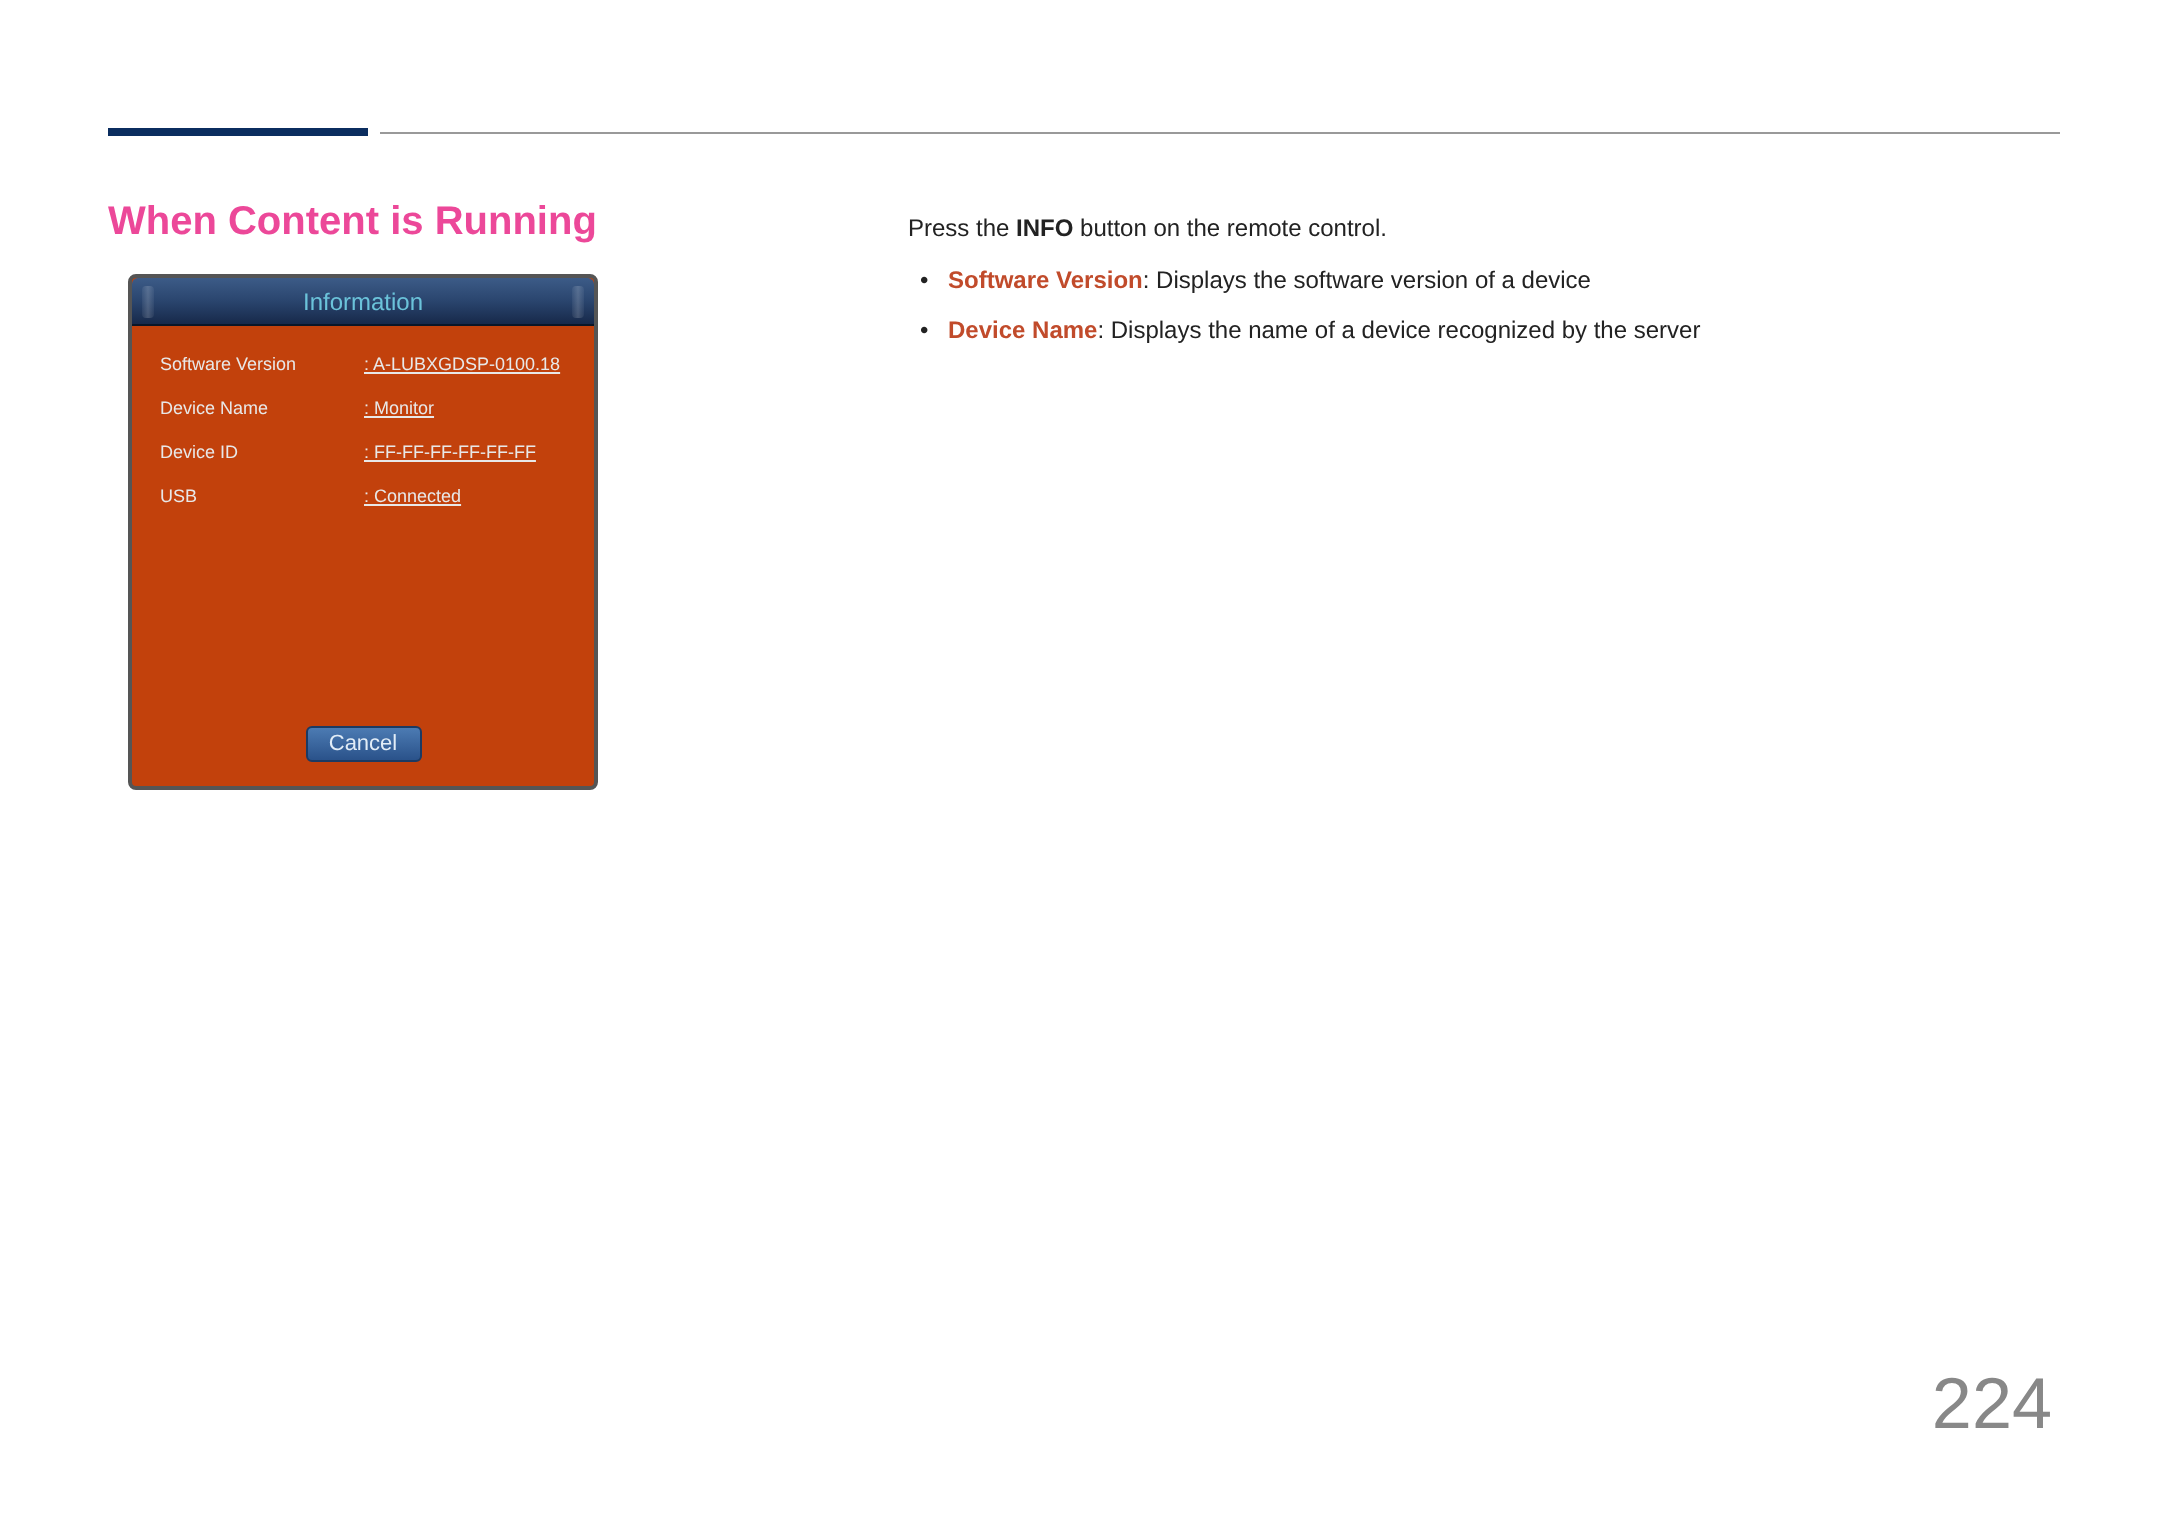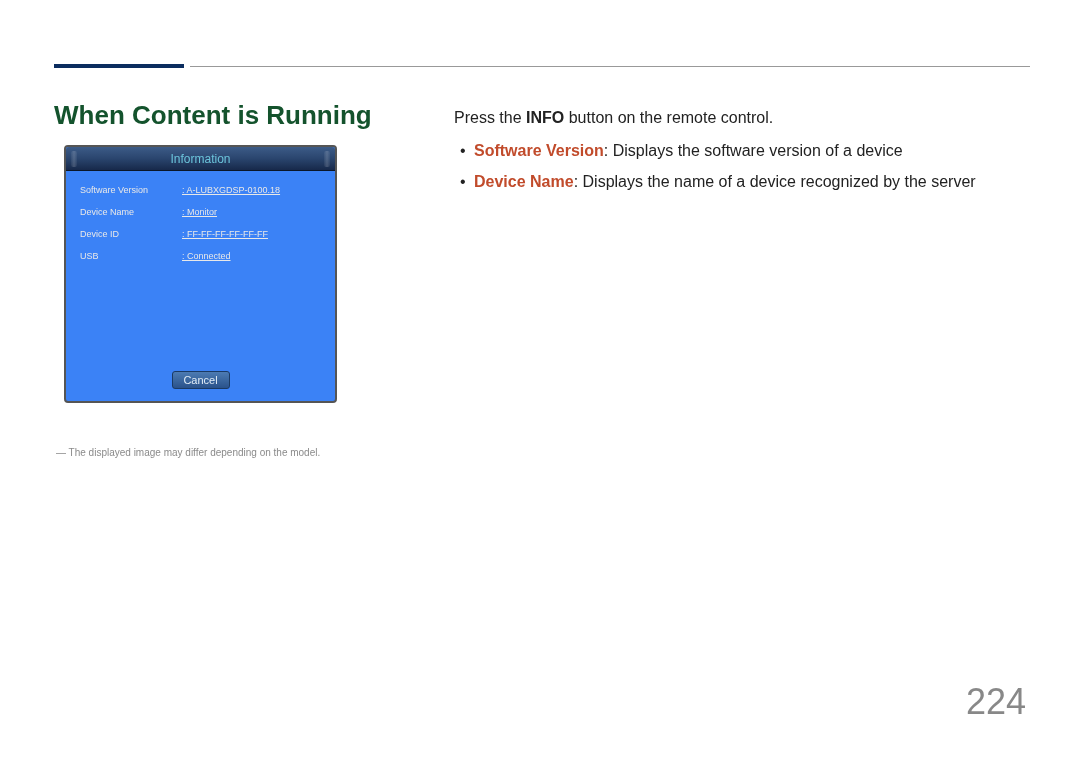--- a/index.html
+++ b/index.html
@@ -30,29 +30,29 @@
       height: 1px;
       background: #999;
     }
     .left-col {
       position: absolute;
       top: 100px;
       left: 54px;
       width: 380px;
     }
     .section-heading {
-      font-size: 26px;
+      font-size: 20px;
       font-weight: 700;
-      color: #14532d;
+      color: #ec4899;
       margin-bottom: 14px;
     }
     .dialog {
-      width: 273px;
+      width: 235px;
       height: 258px;
-      background: #3b82f6;
+      background: #c2410c;
       border: 2px solid #555;
       border-radius: 4px;
       position: relative;
       margin-left: 10px;
     }
     .dialog-titlebar {
       height: 24px;
       background: linear-gradient(to bottom, #3c5b87 0%, #2a456e 50%, #17294a 100%);
       border-bottom: 1px solid #0a1628;
       border-radius: 3px 3px 0 0;
@@ -114,21 +114,21 @@
       font-size: 10px;
       color: #8a8a8a;
       margin-top: 44px;
       margin-left: 2px;
     }
     .right-col {
       position: absolute;
       top: 104px;
       left: 454px;
       right: 60px;
-      font-size: 16px;
+      font-size: 12px;
       color: #222;
       line-height: 1.7;
     }
     .intro-line {
       margin-bottom: 6px;
     }
     .bullets {
       list-style: none;
       padding-left: 20px;
     }
@@ -185,21 +185,20 @@
         <span class="info-value">: FF-FF-FF-FF-FF-FF</span>
       </div>
       <div class="info-row">
         <span class="info-label">USB</span>
         <span class="info-value">: Connected</span>
       </div>
     </div>
     <div class="cancel-btn">Cancel</div>
   </div>
 
-  <div class="footnote">―   The displayed image may differ depending on the model.</div>
 </div>
 
 <div class="right-col">
   <div class="intro-line">
     <span>Press the </span><span class="bold">INFO</span><span> button on the remote control.</span>
   </div>
   <ul class="bullets">
     <li>
       <span class="highlight">Software Version</span><span>: Displays the software version of a device</span>
     </li>

